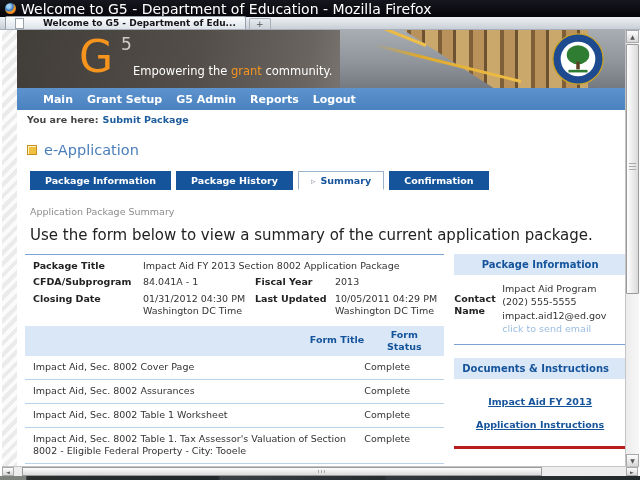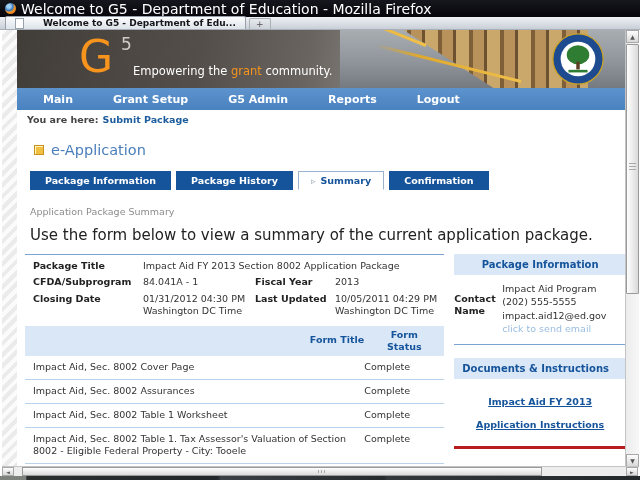--- a/index.html
+++ b/index.html
@@ -34,29 +34,29 @@
   .swoosh1,.swoosh2{position:absolute;height:3px;background:linear-gradient(90deg,rgba(224,169,44,0),#e0a92c 30%,#f0c04a);}
   .swoosh1{width:250px;top:14px;right:200px;transform:rotate(22deg);transform-origin:right center;}
   .swoosh2{width:150px;top:50px;right:105px;transform:rotate(14deg);transform-origin:right center;}
   .glogo{position:absolute;left:62px;top:0px;color:#f7941d;font-size:44px;line-height:54px;font-weight:400;}
   .g5{position:absolute;left:104px;top:4px;color:#cfccc8;font-size:17px;}
   .tagline{position:absolute;left:116px;top:34px;color:#fff;font-size:11.5px;white-space:nowrap;}
   .tagline .hl{color:#f7941d;}
   .seal{position:absolute;right:22px;top:3px;}
 
   
-  .navbar{height:22px;background:linear-gradient(#5d93cd,#4a82c0);display:flex;align-items:center;gap:40px;padding-left:26px;}
+  .navbar{height:22px;background:linear-gradient(#5d93cd,#4a82c0);display:flex;align-items:center;gap:14px;padding-left:26px;}
   .nav-item{color:#fff;font-weight:bold;font-size:11px;cursor:pointer;white-space:nowrap;}
 
   
   .breadcrumb{padding:4px 10px 2px;font-size:9.5px;color:#444;font-weight:bold;}
   .breadcrumb a{color:#1c5c9c;text-decoration:none;margin-left:4px;}
 
   
-  .apph{margin:15px 0 0 17px;display:flex;align-items:center;gap:7px;}
+  .apph{margin:15px 0 0 10px;display:flex;align-items:center;gap:7px;}
   .bullet{width:8px;height:8px;background:#f0c040;border:1px solid #c89020;box-shadow:inset 1px 1px 0 #fff4c0;flex:0 0 auto;}
   .apph-text{color:#4a7ebb;font-size:14.5px;}
 
   
   .tabs{display:flex;gap:5px;margin:13px 0 0 13px;align-items:flex-end;}
   .tab{background:#15549b;color:#fff;font-size:9.5px;font-weight:bold;padding:4px 15px;cursor:pointer;white-space:nowrap;}
   .tab.active{background:#fff;color:#15549b;border:1px solid #9ab4cf;border-bottom:1px solid #fff;padding:3px 12px;display:flex;gap:5px;align-items:center;}
   .tab-icon{color:#98a4b0;font-size:9px;}
 
   

